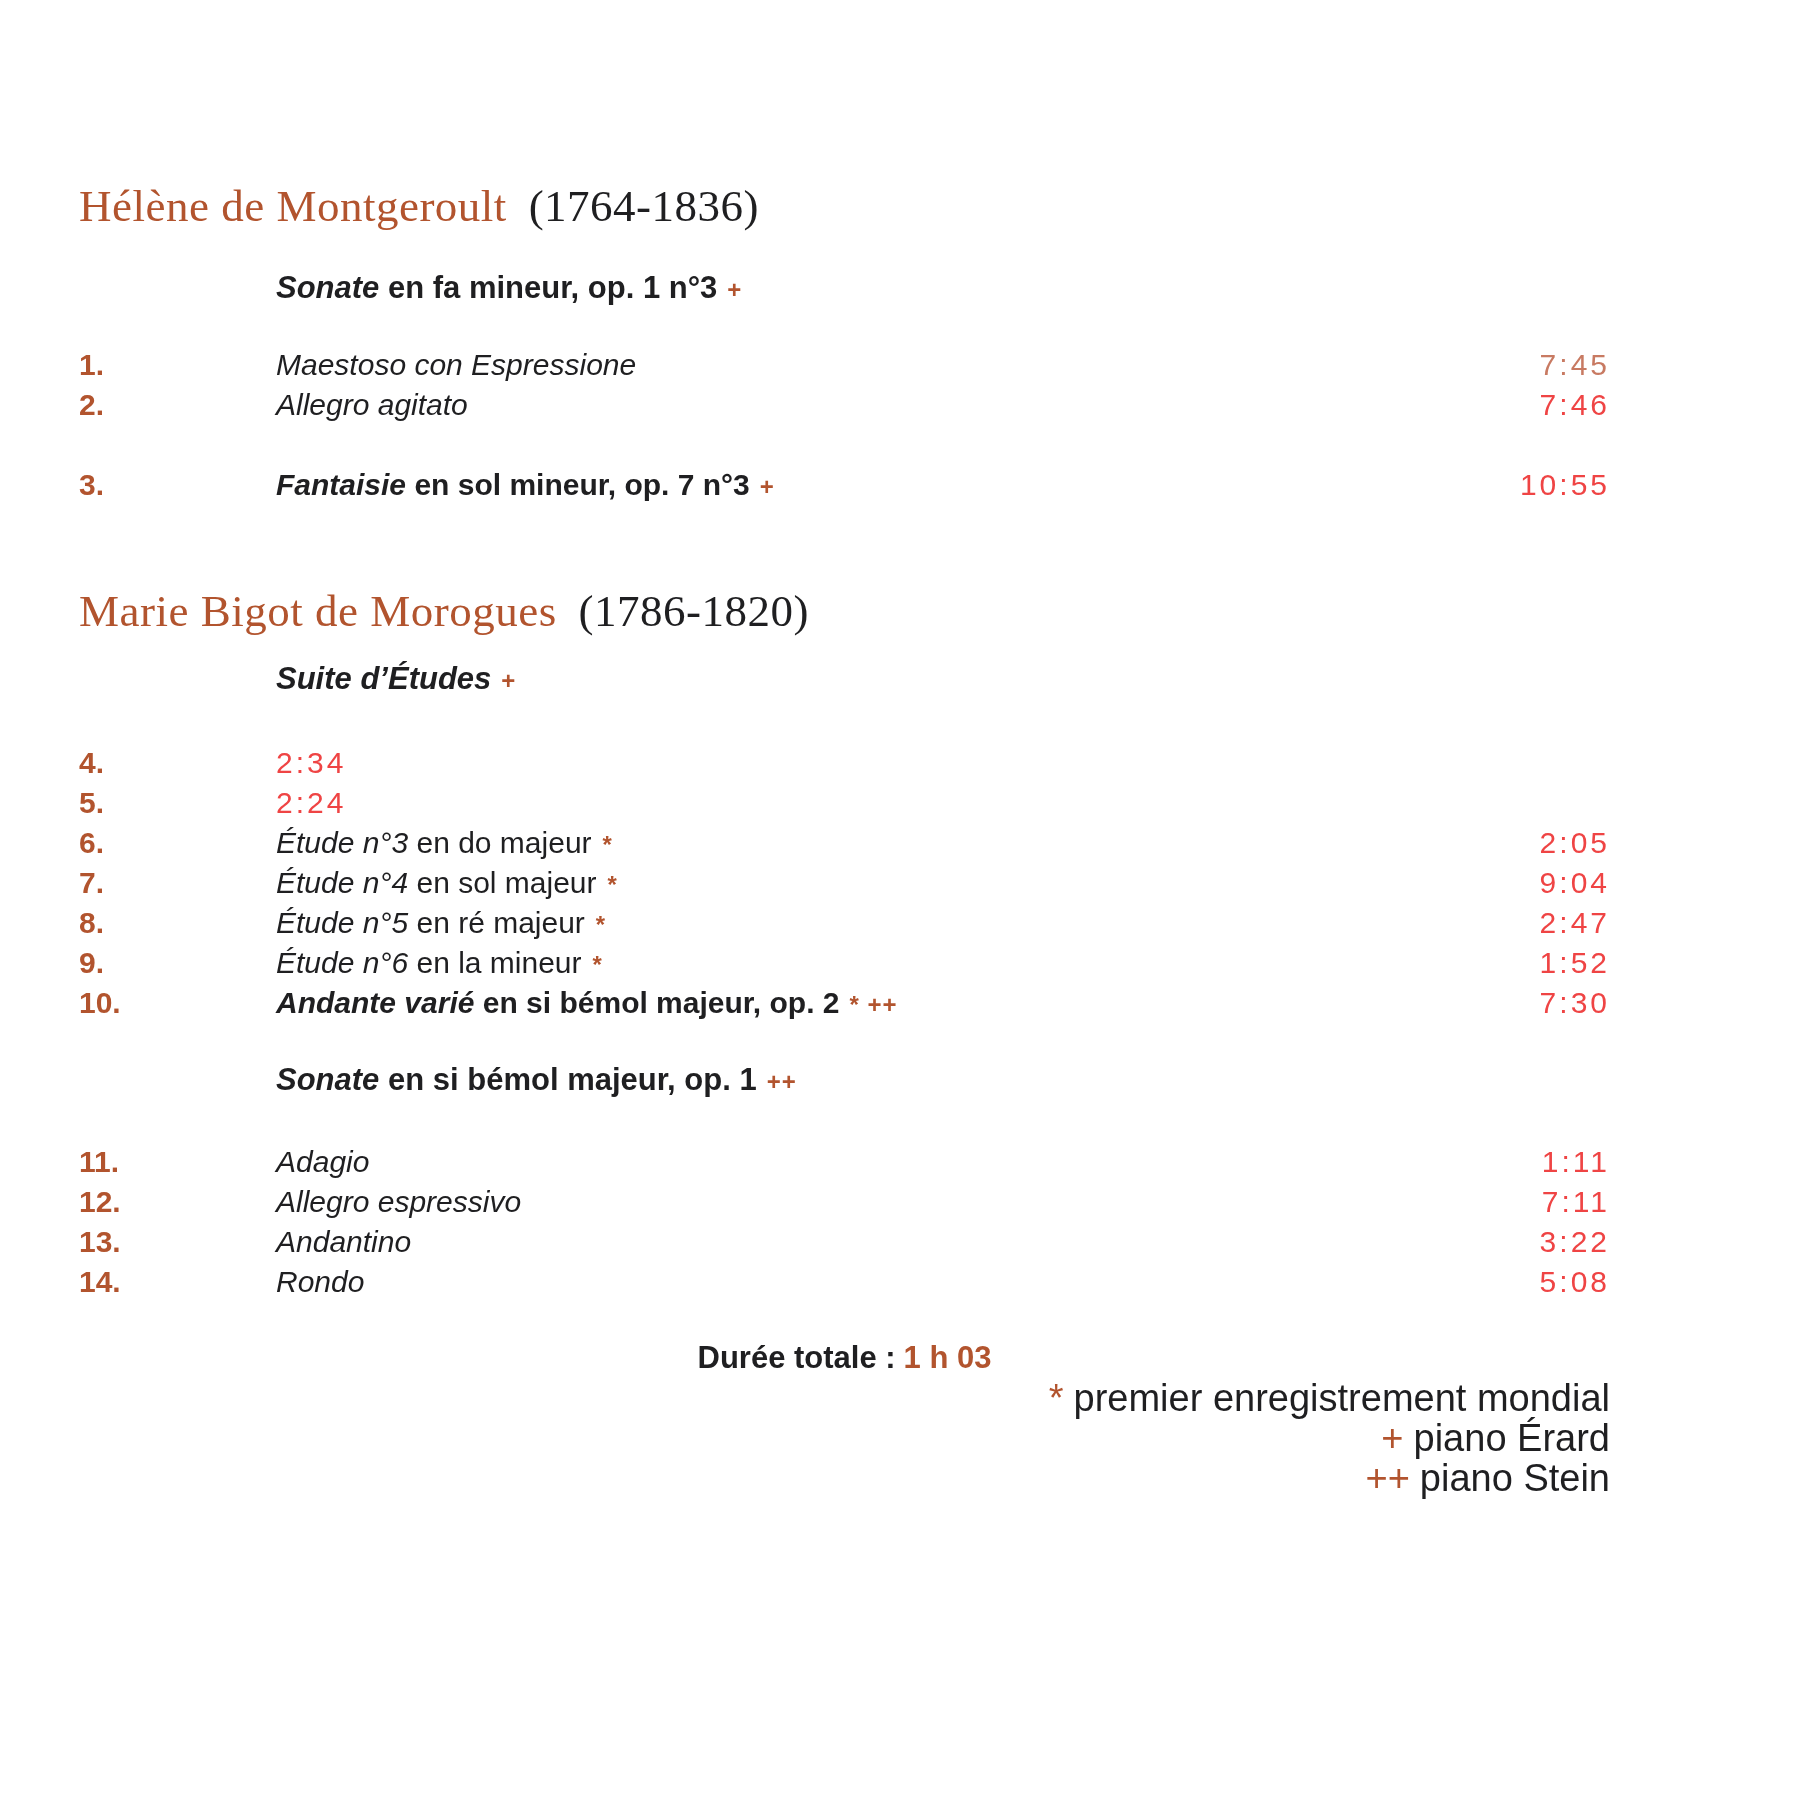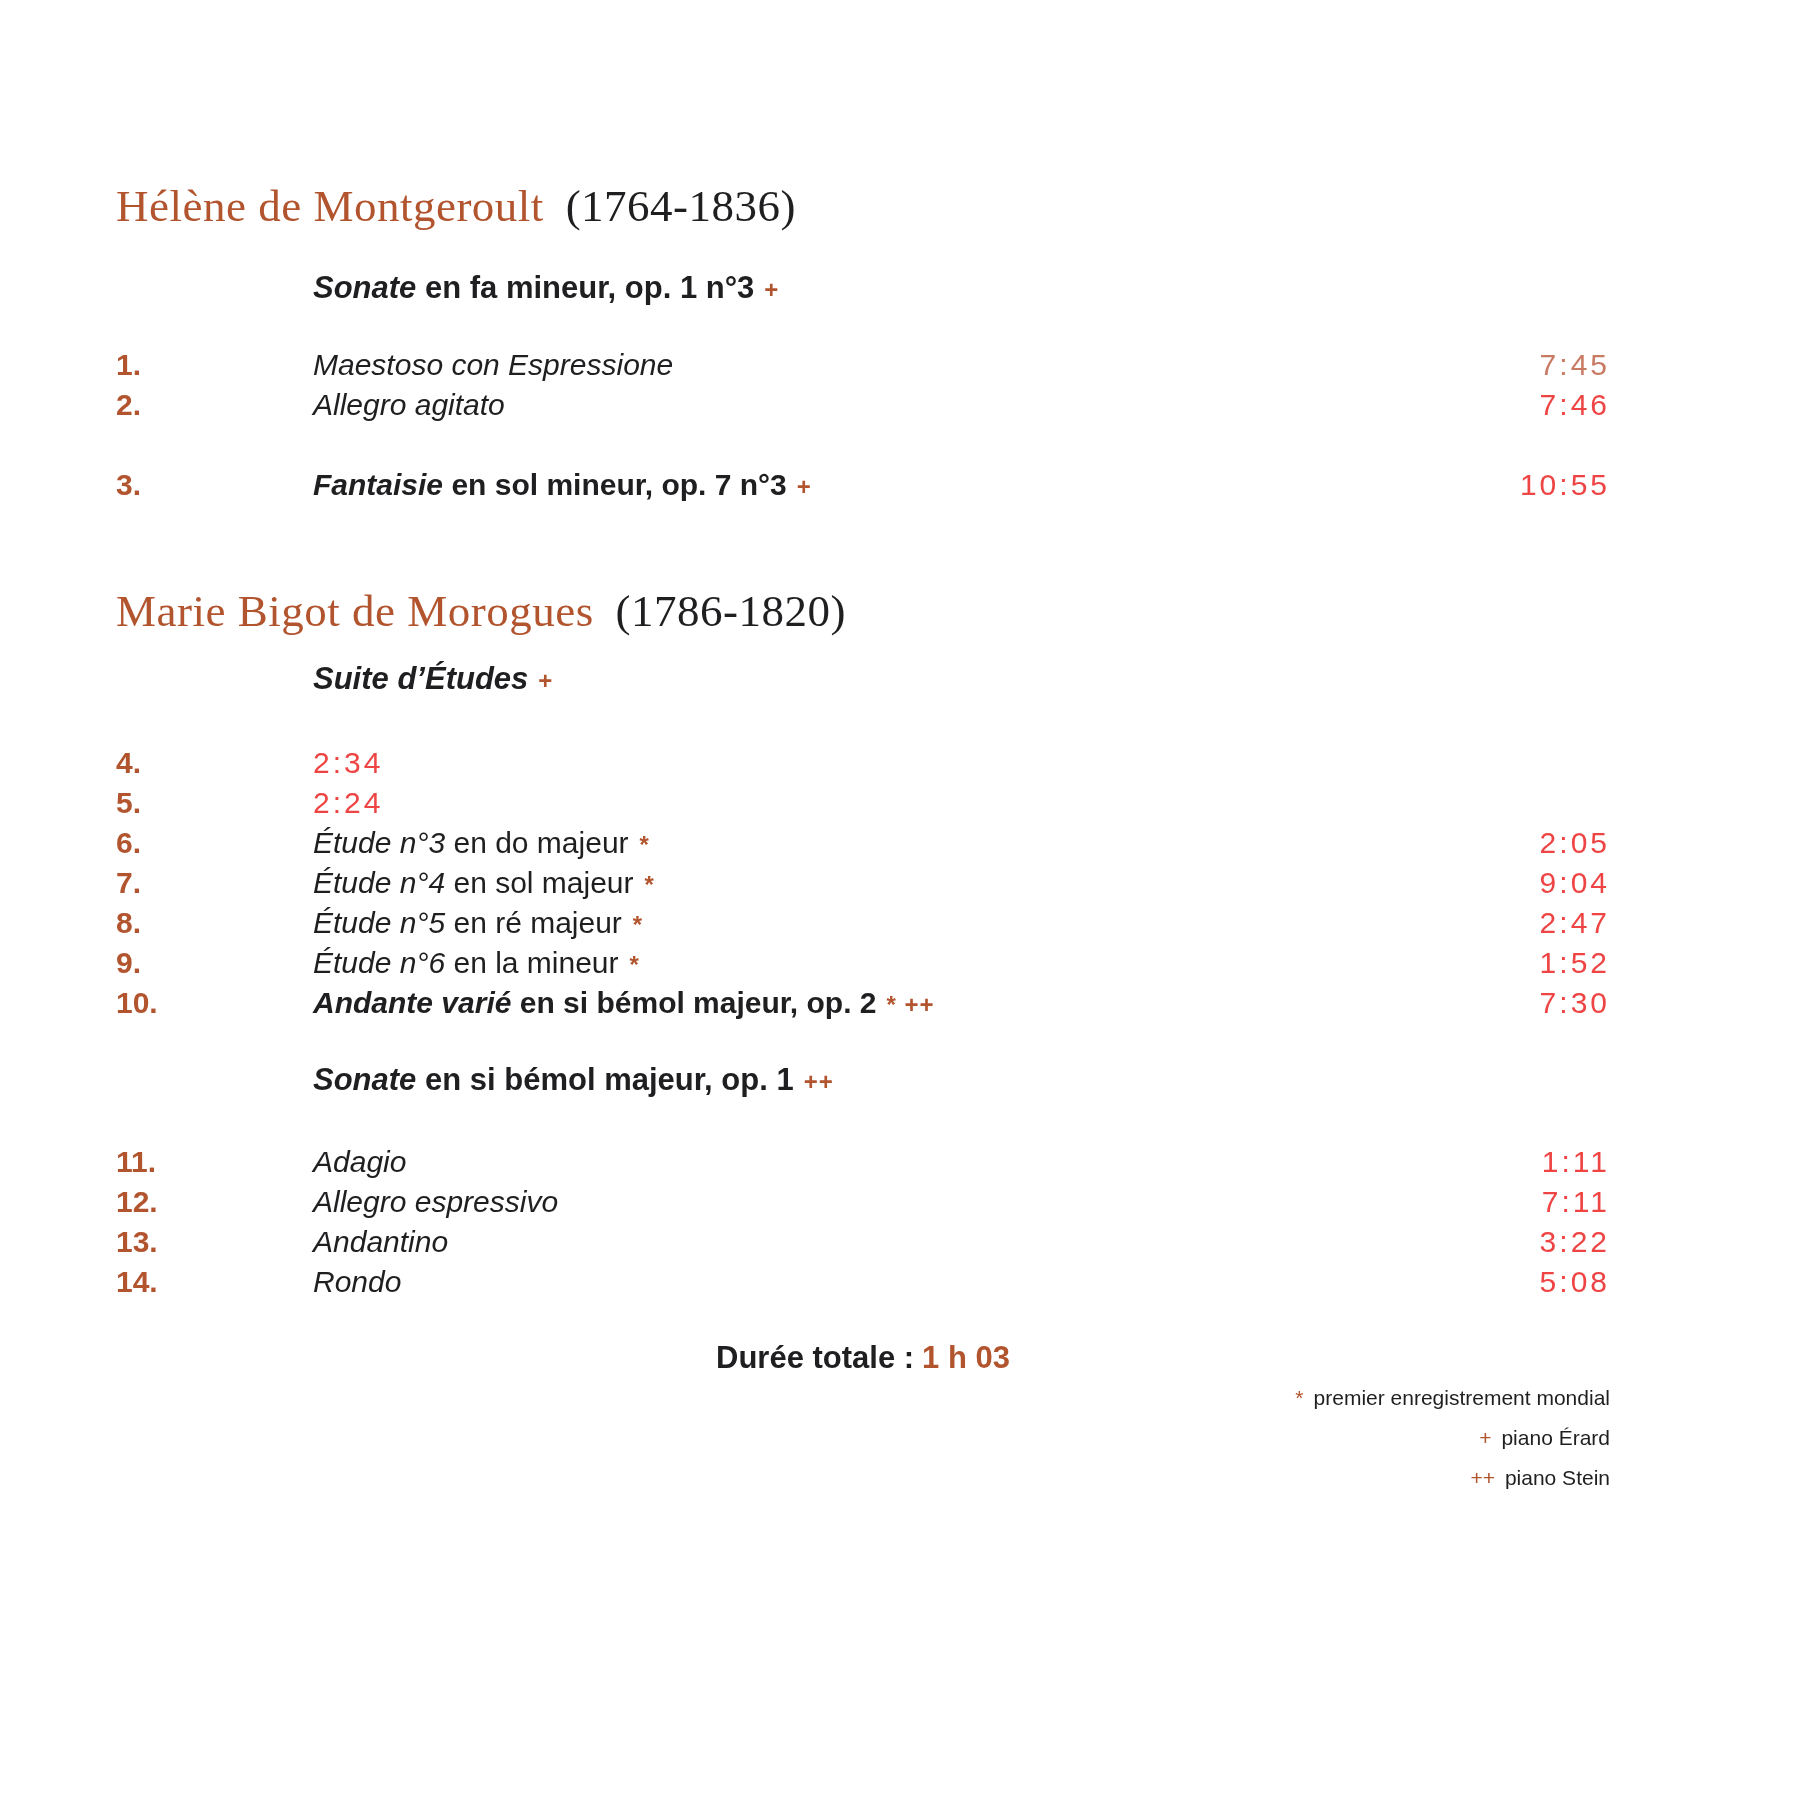--- a/index.html
+++ b/index.html
@@ -4,21 +4,21 @@
 <style>
   html,body{margin:0;padding:0;background:#ffffff;}
   .page{
     position:relative;
     width:1796px;height:1796px;
     background:#ffffff;
     font-family:"Liberation Sans", sans-serif;
     color:#1f1f21;
     overflow:hidden;
   }
-  .content{padding:178px 186px 0 116px;}
+  .content{padding:178px 186px 0 79px;}
 
   
   .composer{
     font-family:"Liberation Serif", serif;
     font-size:45px;font-weight:400;line-height:56px;margin:0;
     letter-spacing:0.5px;
   }
   .cname{color:#b2542e;}
   .cdates{color:#1f1f21;margin-left:10px;}
 
@@ -40,21 +40,21 @@
   .workrow .title .tr{font-style:normal;}
 
   .marks{color:#b2542e;font-size:24px;margin-left:10px;font-weight:700;letter-spacing:1px;}
 
   .time{color:#ef4444;font-weight:400;letter-spacing:3px;}
   .time.salmon{color:#c87a62;}
 
   
   .total{text-align:center;font-size:31px;font-weight:700;line-height:40px;height:40px;margin-top:36px;}
   .total .value{color:#b2542e;margin-left:8px;}
-  .footnote{text-align:right;font-size:21px;font-weight:400;line-height:40px;height:40px;}
+  .footnote{text-align:right;font-size:38px;font-weight:400;line-height:40px;height:40px;}
   .footnote .mark{color:#b2542e;margin-right:10px;}
 
   .mt20{margin-top:20px}.mt34{margin-top:34px}.mt37{margin-top:37px}
   .mt38{}.mt40{margin-top:40px}.mt42{margin-top:42px}
   .mt44{margin-top:44px}.mt78{margin-top:78px}
 </style>
 </head>
 <body>
 
 <div class="page">

